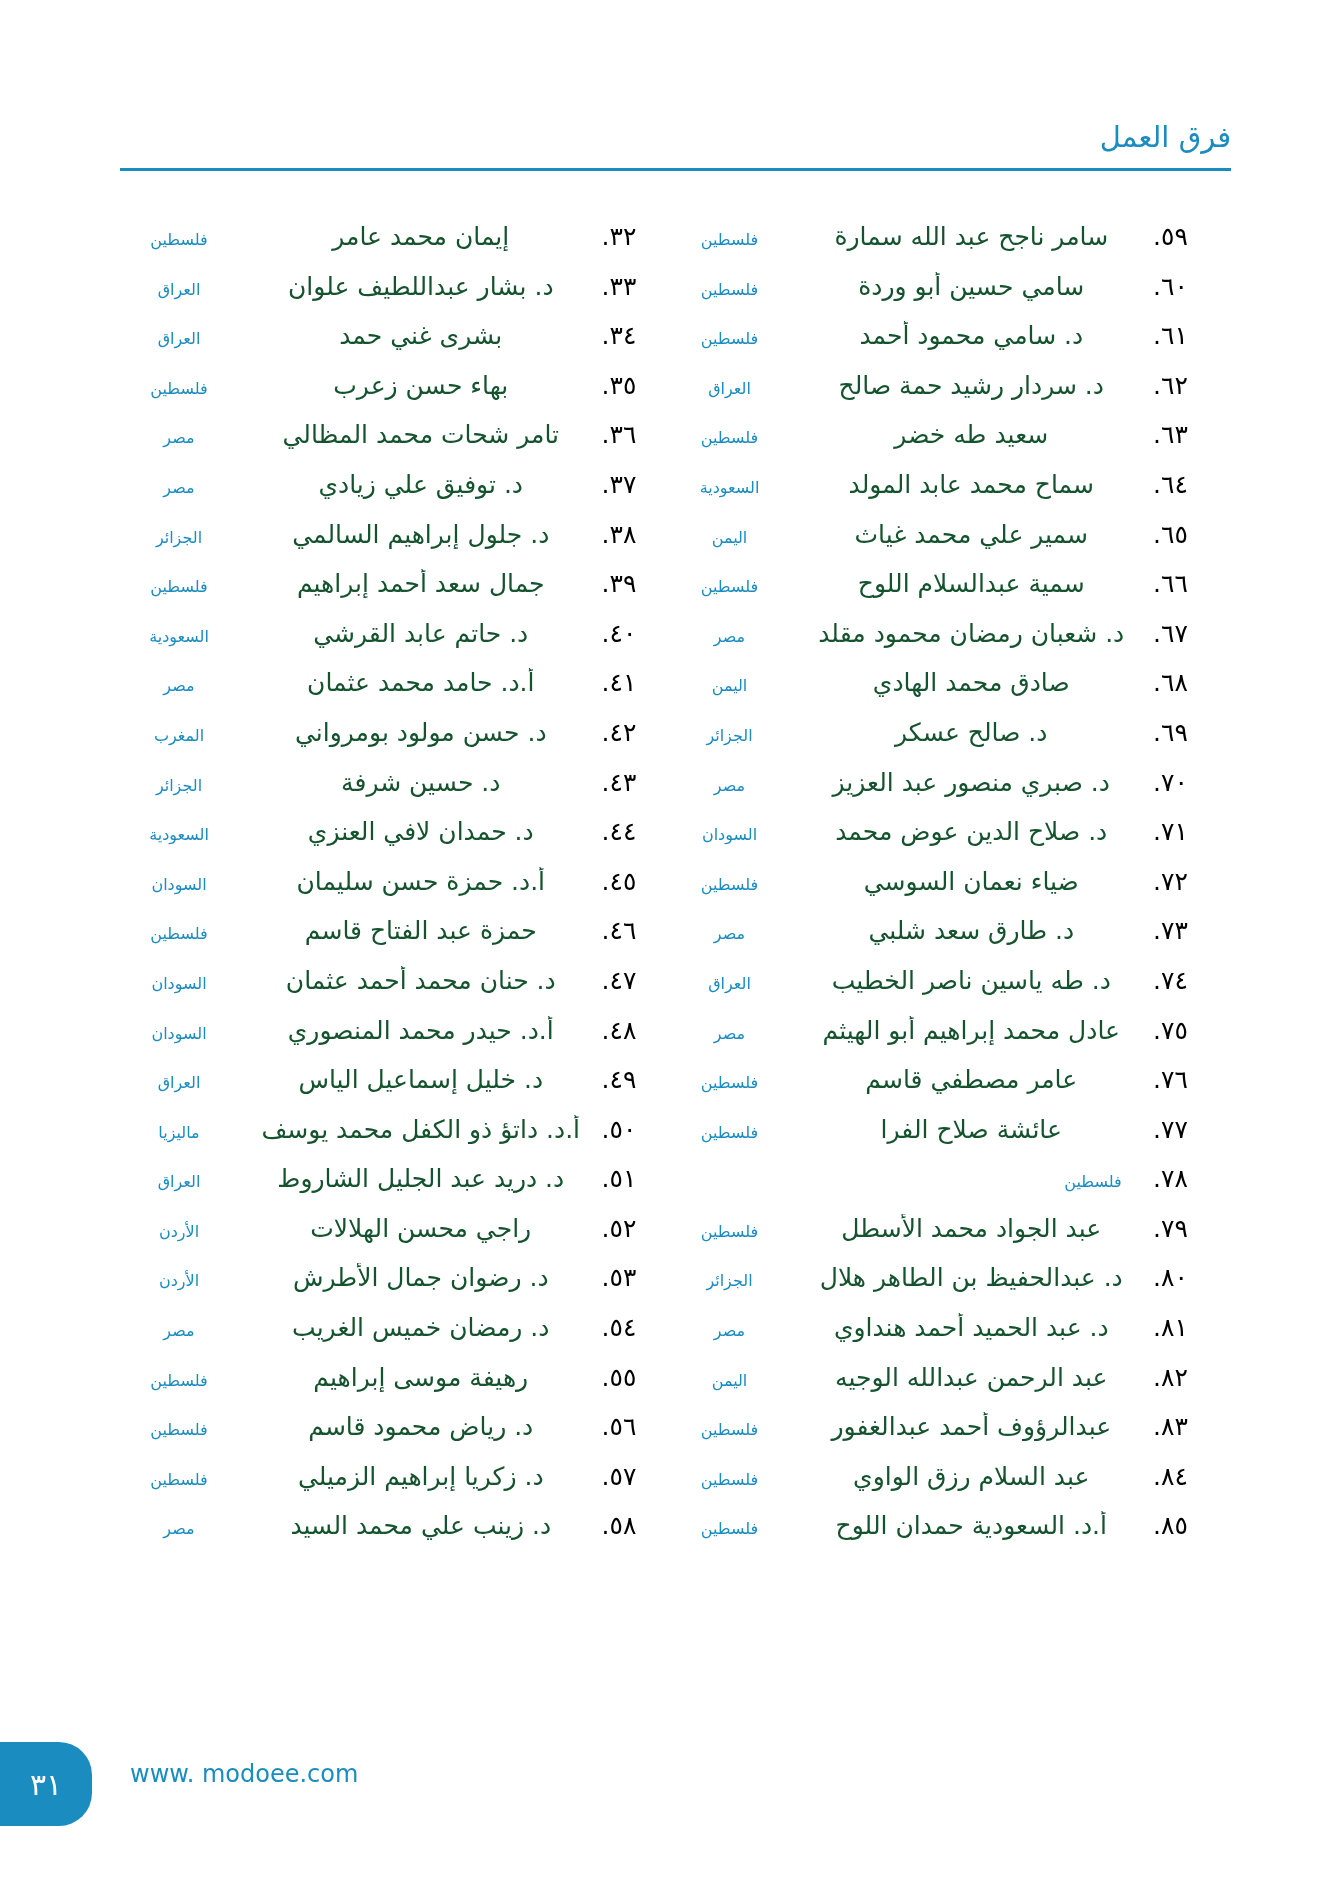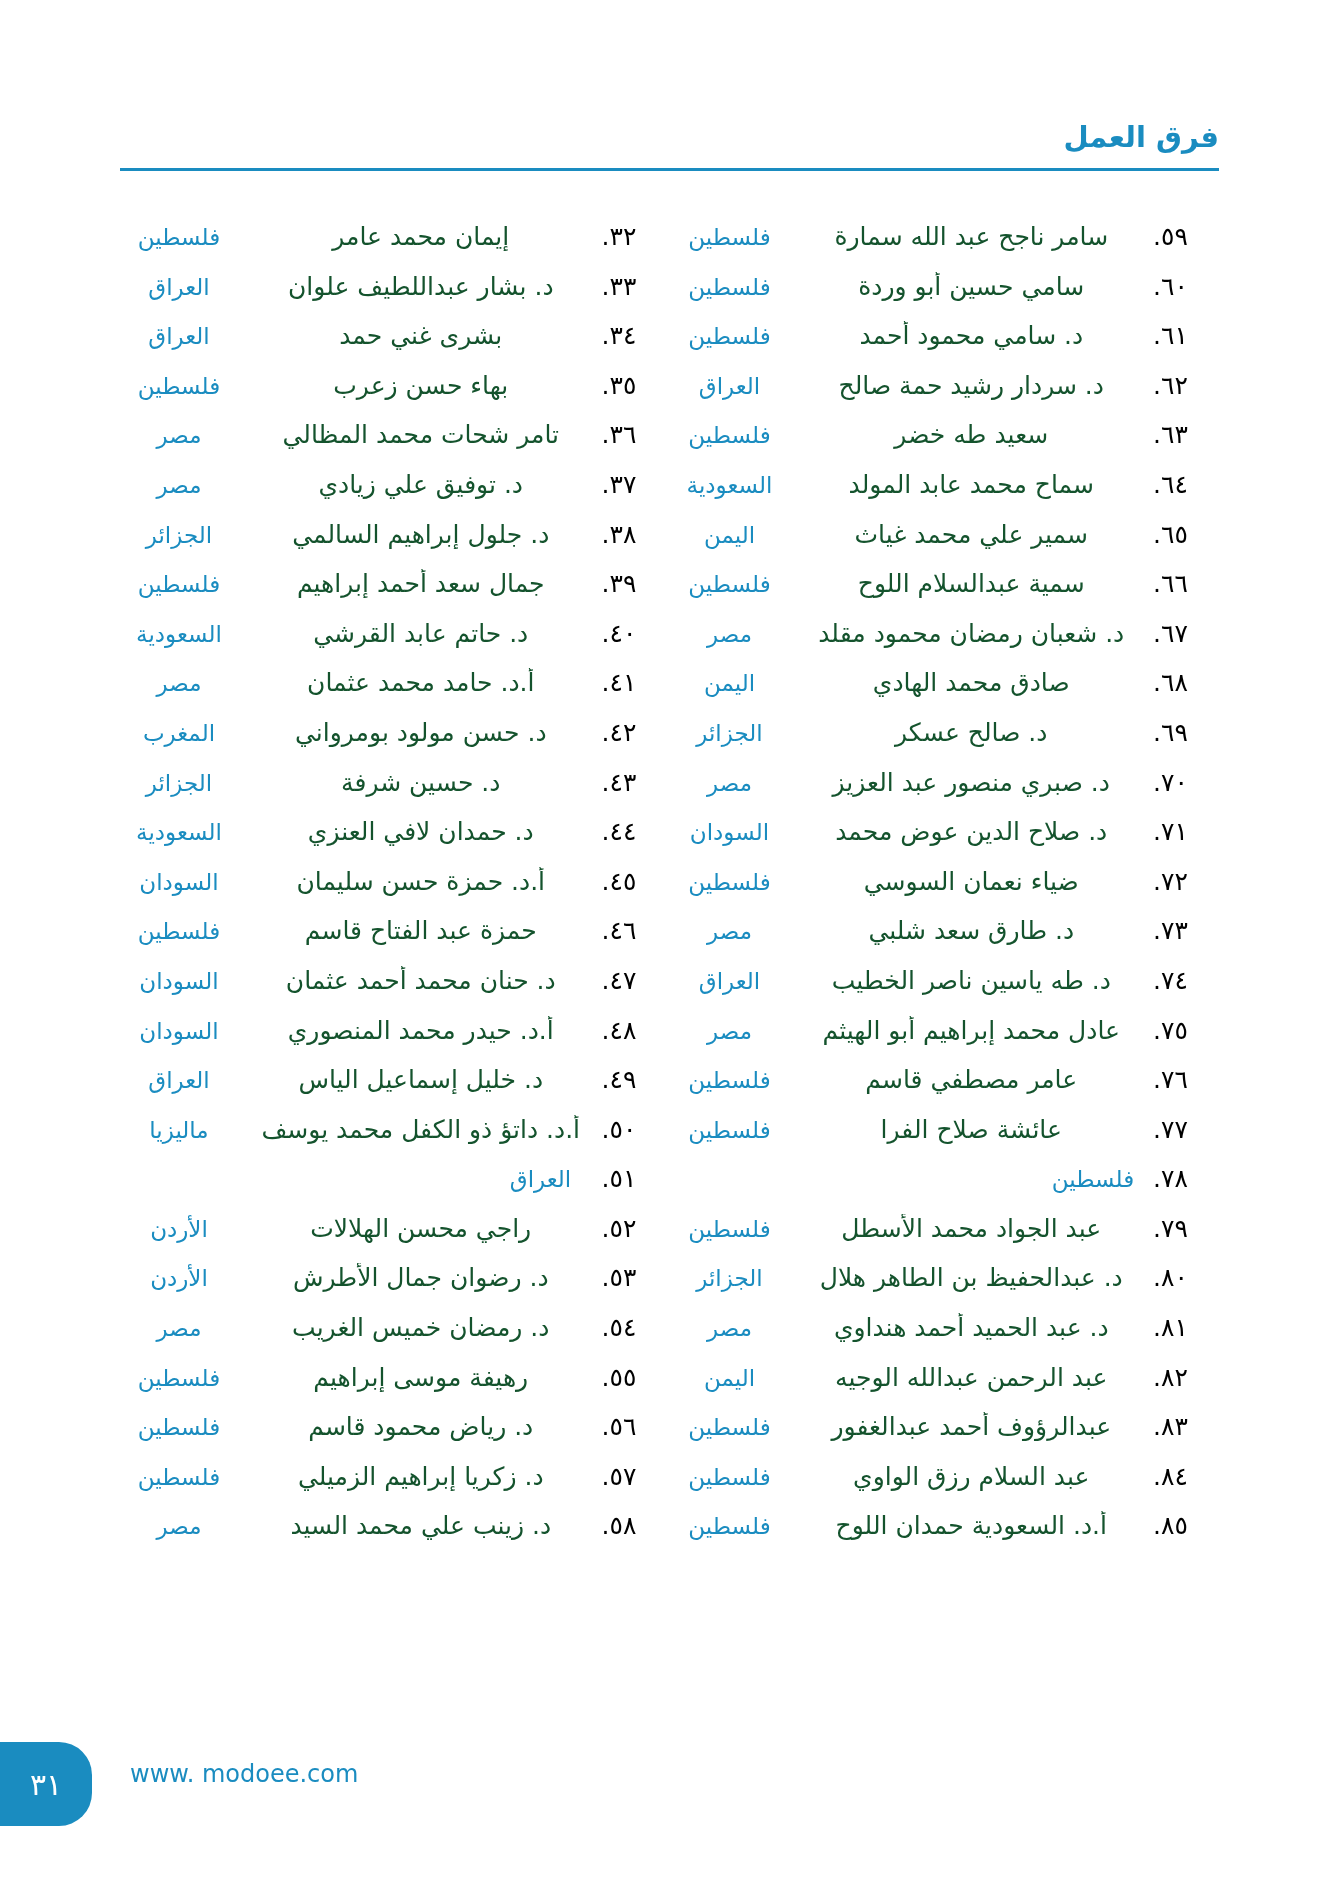--- a/index.html
+++ b/index.html
@@ -12,24 +12,23 @@
     background: #ffffff;
     font-family: "DejaVu Sans", "Liberation Sans", sans-serif;
     position: relative;
     overflow: hidden;
   }
 
   
   .page-header {
     position: absolute;
     top: 120px;
-    right: 120px;
+    right: 108px;
     left: 120px;
     height: 60px;
-    font-weight: bold;
   }
   .header-title {
     position: absolute;
     right: 0;
     top: 0;
     font-size: 29px;
     color: #1a8cc0;
     letter-spacing: 0.5px;
   }
   .header-rule {
@@ -73,21 +72,21 @@
   }
   .name {
     font-size: 25px;
     color: #14532d;
     flex: 1 1 auto;
     text-align: center;
     padding: 0 6px;
     overflow: hidden;
   }
   .country {
-    font-size: 23px;
+    font-size: 16px;
     color: #1a8cc0;
     flex: 0 0 auto;
     min-width: 118px;
     text-align: center;
   }
   
   .column.col-right .country { min-width: 122px; }
   .column.col-left  .country { min-width: 120px; }
 
   
@@ -358,20 +357,21 @@
         <span class="name">د. خليل إسماعيل الياس</span>
         <span class="country">العراق</span>
       </div>
       <div class="entry">
         <span class="num">٥٠.</span>
         <span class="name">أ.د. داتؤ ذو الكفل محمد يوسف</span>
         <span class="country">ماليزيا</span>
       </div>
       <div class="entry">
         <span class="num">٥١.</span>
+        <span class="name">د. دريد عبد الجليل الشاروط</span>
         <span class="country">العراق</span>
       </div>
       <div class="entry">
         <span class="num">٥٢.</span>
         <span class="name">راجي محسن الهلالات</span>
         <span class="country">الأردن</span>
       </div>
       <div class="entry">
         <span class="num">٥٣.</span>
         <span class="name">د. رضوان جمال الأطرش</span>

